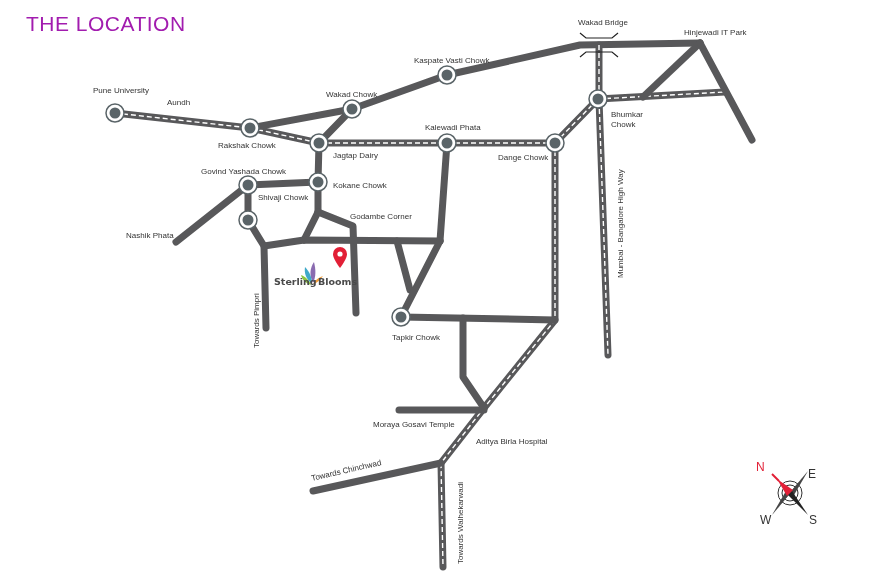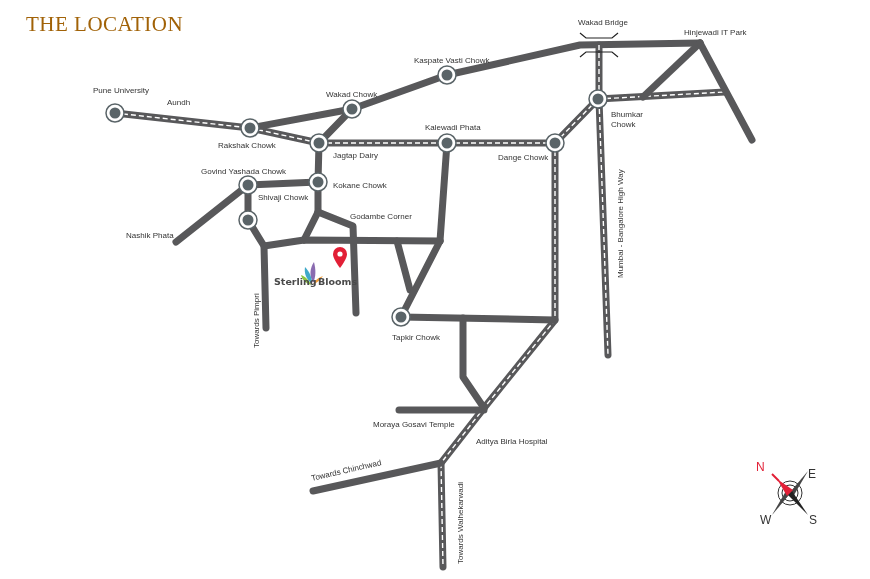--- a/index.html
+++ b/index.html
@@ -1,20 +1,20 @@
 <!DOCTYPE html>
 <html><head>
   <meta charset="utf-8">
   <style>
     html, body { margin: 0; padding: 0; background: #ffffff; }
     body { width: 870px; height: 579px; overflow: hidden; position: relative; font-family: "Liberation Sans", sans-serif; }
     .title {
       position: absolute; left: 26px; top: 12px;
-      font-family: Liberation Serif, serif; font-size: 21px; letter-spacing: 0.5px;
-      color: #a16207; font-weight: normal;
+      font-family: Liberation Sans, sans-serif; font-size: 21px; letter-spacing: 0.5px;
+      color: #a21caf; font-weight: normal;
     }
     svg.map { position: absolute; left: 0; top: 0; }
     .road { stroke: #58585a; stroke-width: 7; stroke-linecap: round; stroke-linejoin: round; fill: none; }
     .dash { stroke: #ffffff; stroke-width: 1.4; stroke-dasharray: 5 3; fill: none; stroke-linecap: butt; }
     .node-outer { fill: #ffffff; stroke: #5a6468; stroke-width: 1.5; }
     .node-inner { fill: #5a6468; }
     .lbl { font-family: "Liberation Sans", sans-serif; font-size: 8px; fill: #333333; }
     .brand { font-family: "DejaVu Sans", sans-serif; font-size: 9.5px; font-weight: bold; fill: #4a4a4a; }
     .compass-letter { font-family: "Liberation Sans", sans-serif; font-size: 12px; fill: #333; }
   </style>

